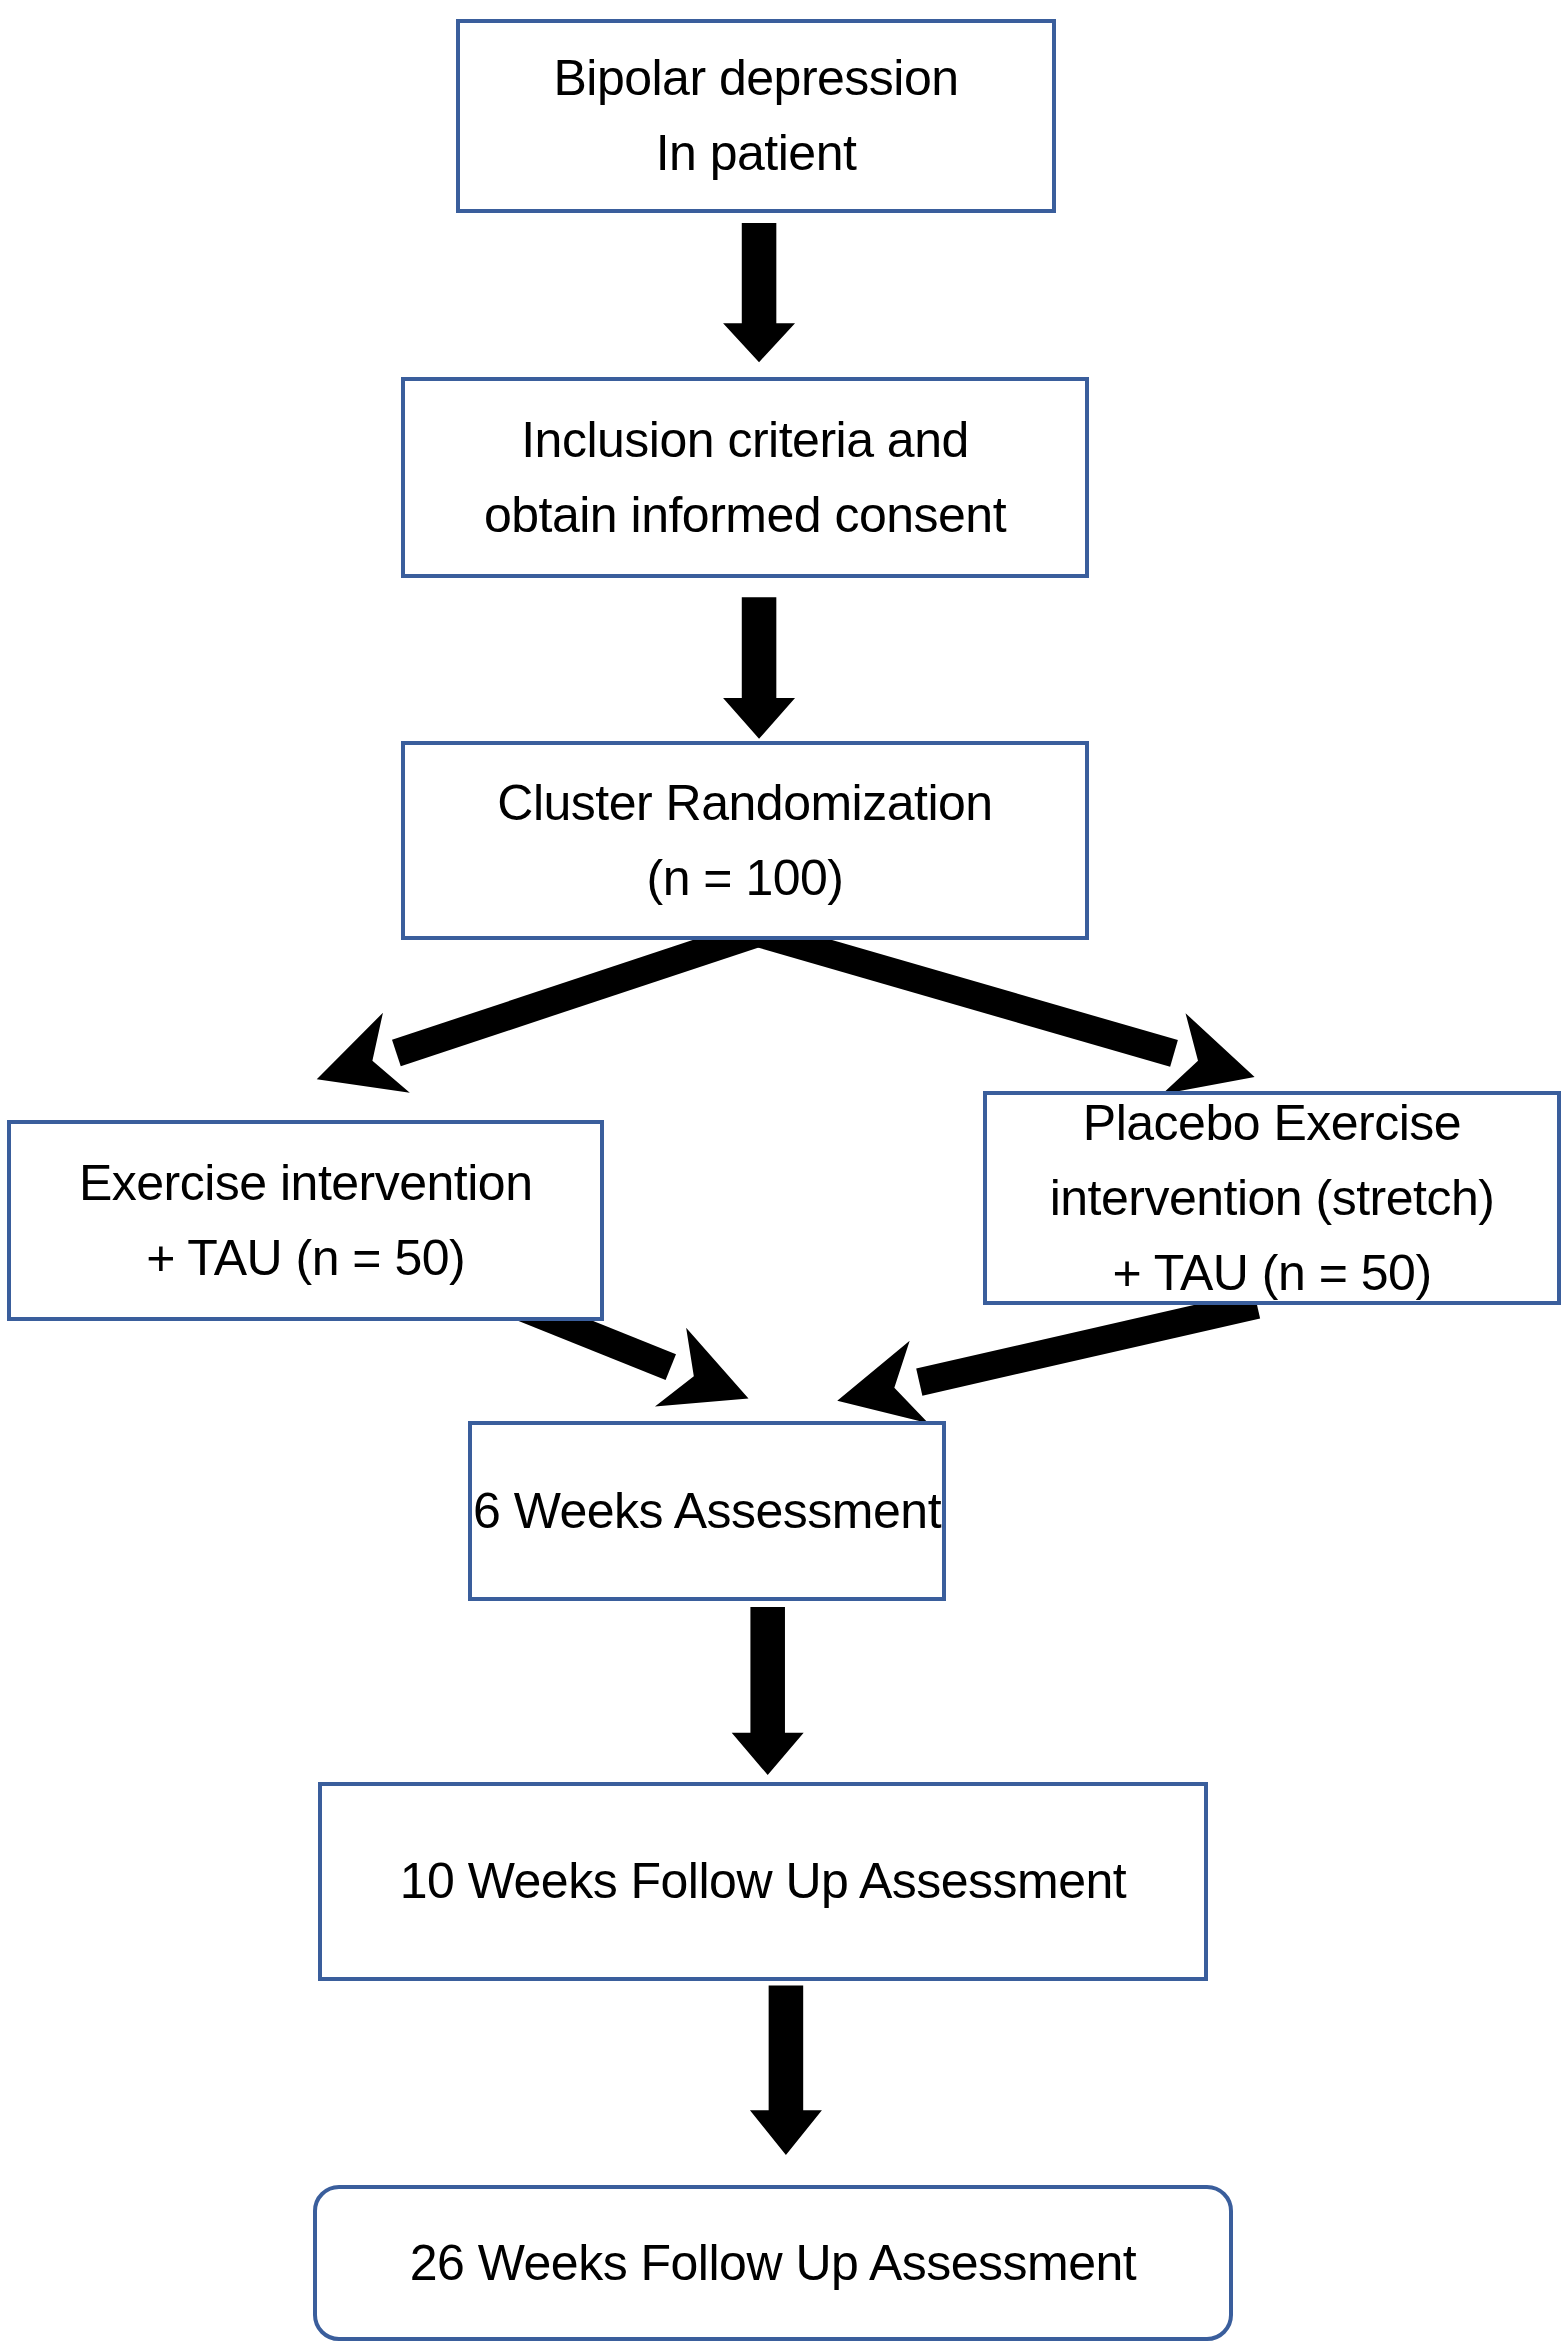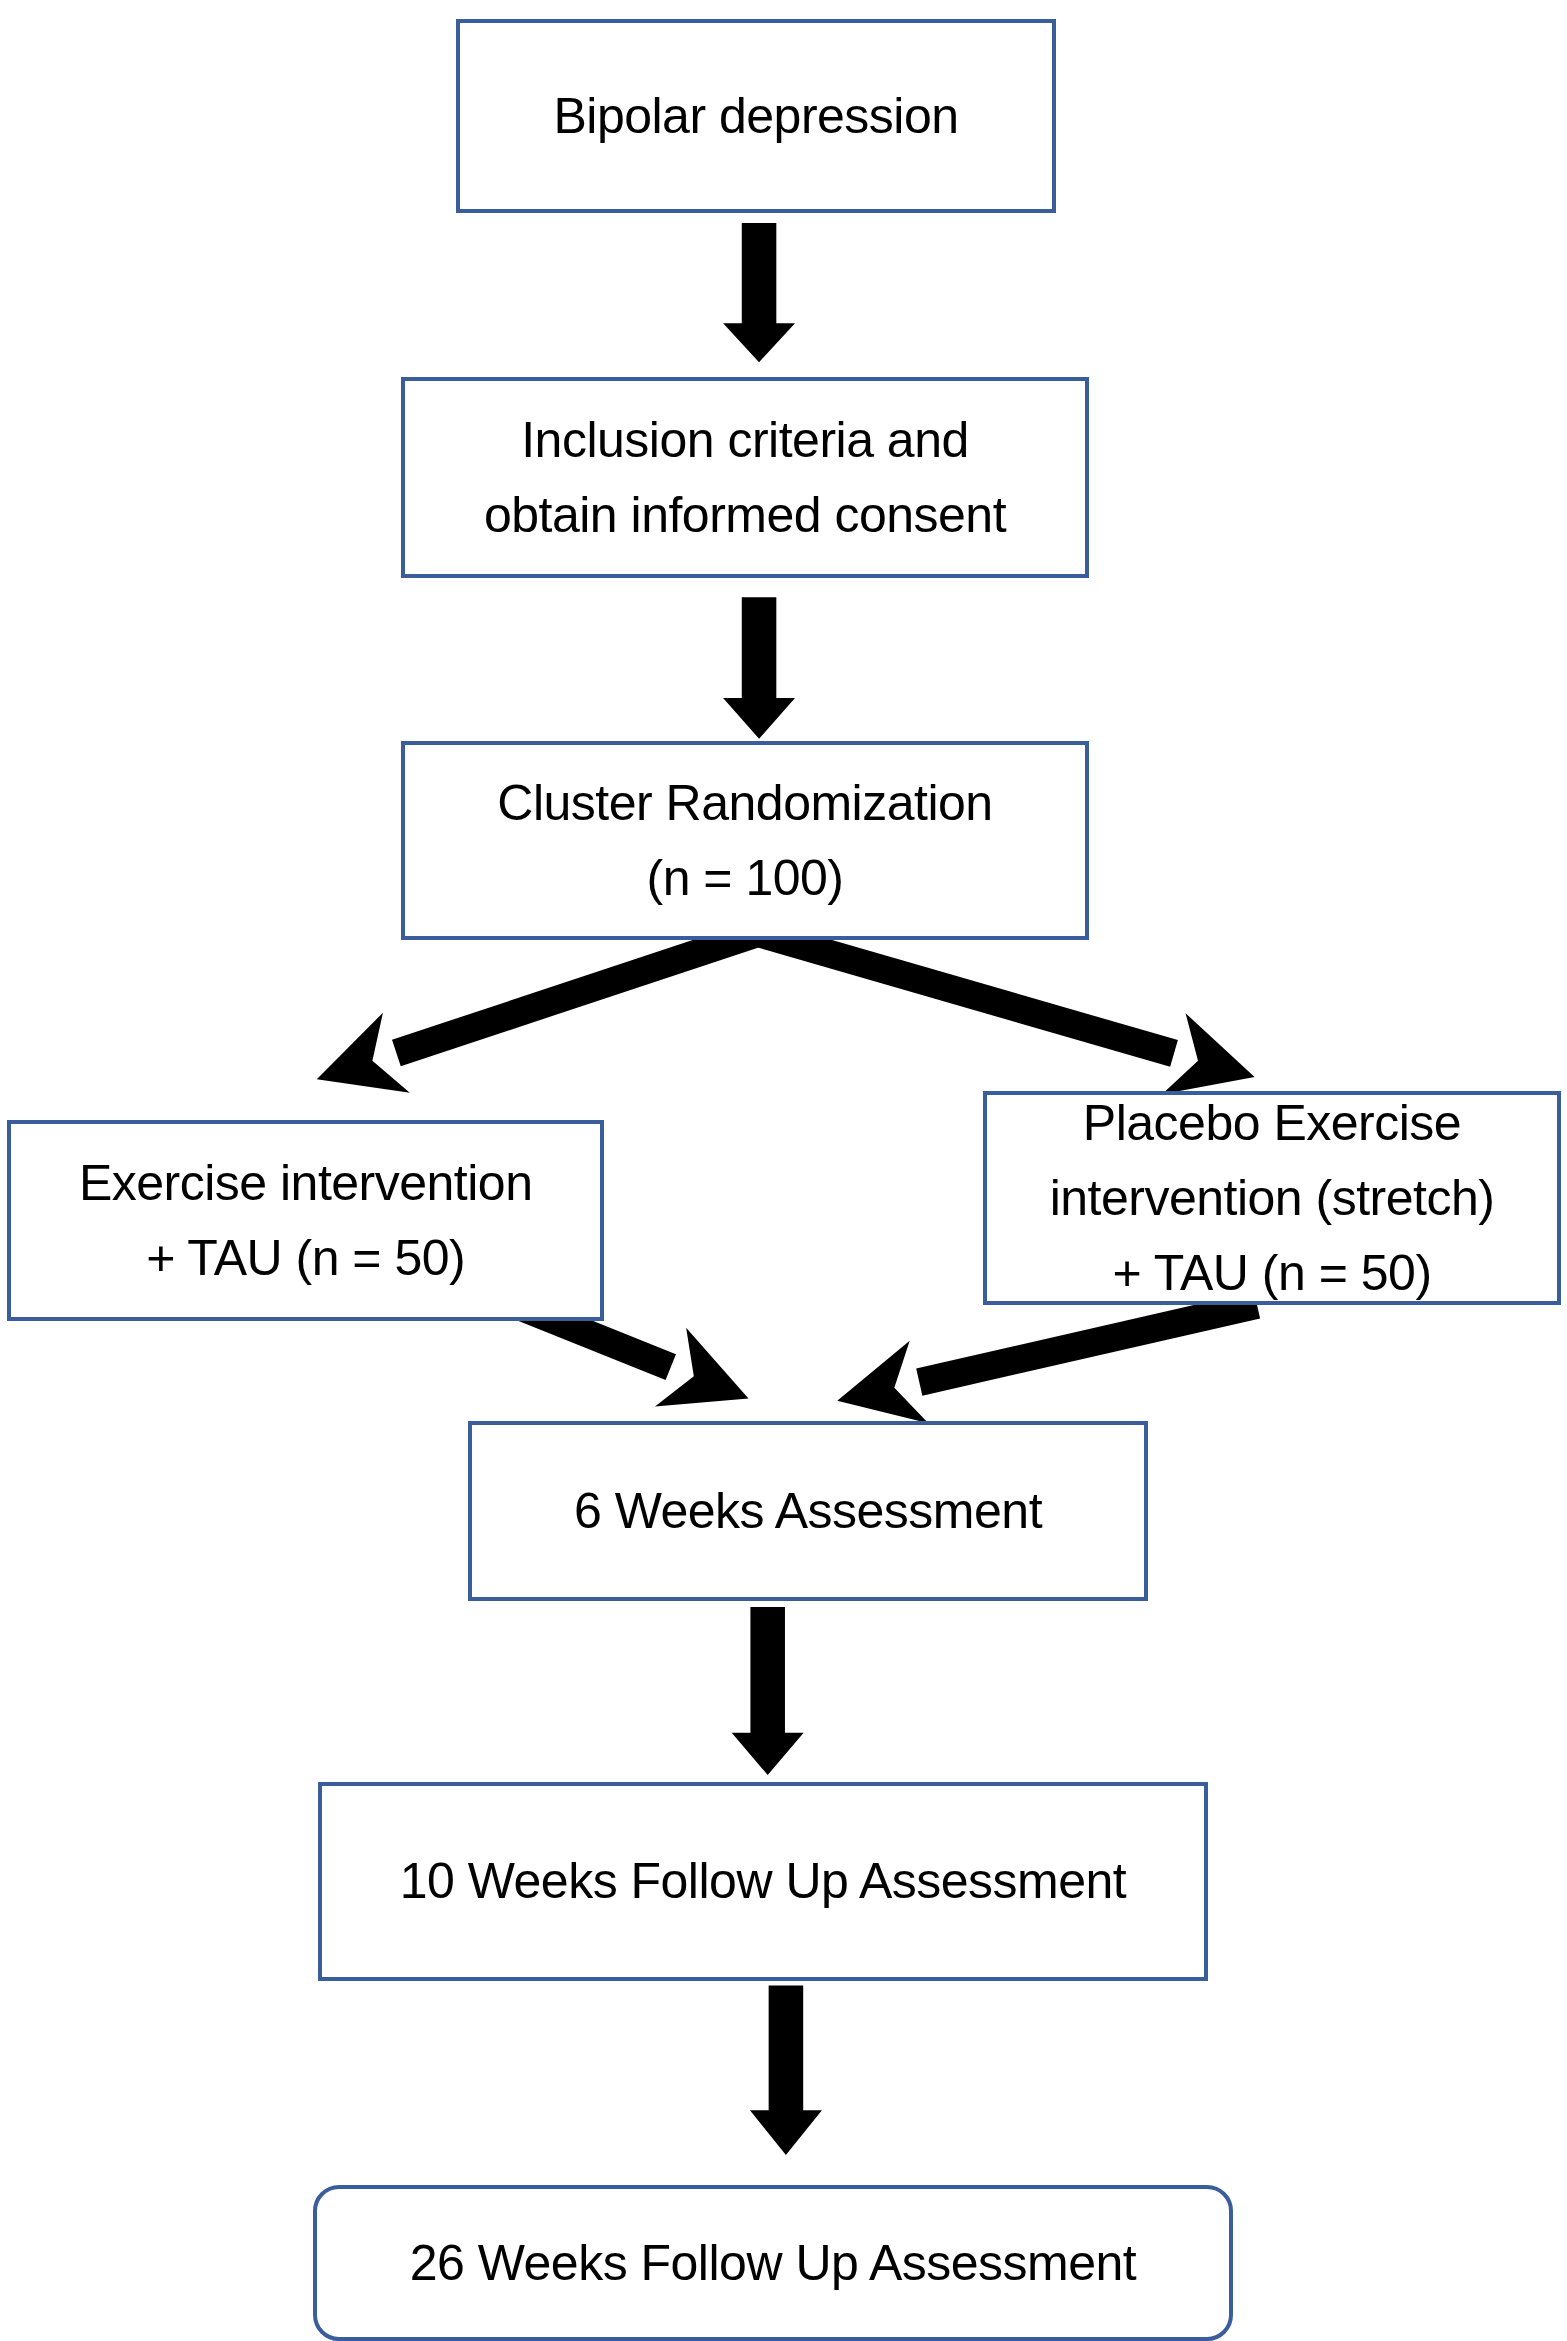--- a/index.html
+++ b/index.html
@@ -62,20 +62,21 @@
     </g>
 
     <g>
       <line class="arrow-stroke" x1="2620" y1="2720" x2="1916" y2="2881" stroke-width="58" stroke="#000000"></line>
       <polygon class="arrow-fill" points="1745,2920 1896,2795 1864,2893 1935,2967" fill="#000000"></polygon>
     </g>
   </svg>
 
   <div class="node" style="left:456px; top:19px; width:600px; height:194px;">
     <div class="line">Bipolar depression</div>
+    <div class="line">In patient</div>
   </div>
 
   <div class="node" style="left:401px; top:377px; width:688px; height:201px;text-align:right;">
     <div class="line">Inclusion criteria and</div>
     <div class="line">obtain informed consent</div>
   </div>
 
   <div class="node" style="left:401px; top:741px; width:688px; height:199px;">
     <div class="line">Cluster Randomization</div>
     <div class="line">(n = 100)</div>
@@ -85,21 +86,21 @@
     <div class="line">Exercise intervention</div>
     <div class="line">+ TAU (n = 50)</div>
   </div>
 
   <div class="node" style="left:983px; top:1091px; width:578px; height:214px;">
     <div class="line">Placebo Exercise</div>
     <div class="line">intervention (stretch)</div>
     <div class="line">+ TAU (n = 50)</div>
   </div>
 
-  <div class="node" style="left:468px; top:1421px; width:680px; height:180px;">
+  <div class="node" style="left:468px; top:1421px; width:478px; height:180px;">
     <div class="line">6 Weeks Assessment</div>
   </div>
 
   <div class="node" style="left:318px; top:1782px; width:890px; height:199px;">
     <div class="line">10 Weeks Follow Up Assessment</div>
   </div>
 
   <div class="node" style="left:313px; top:2185px; width:920px; height:156px;border-radius:26px;">
     <div class="line">26 Weeks Follow Up Assessment</div>
   </div>

